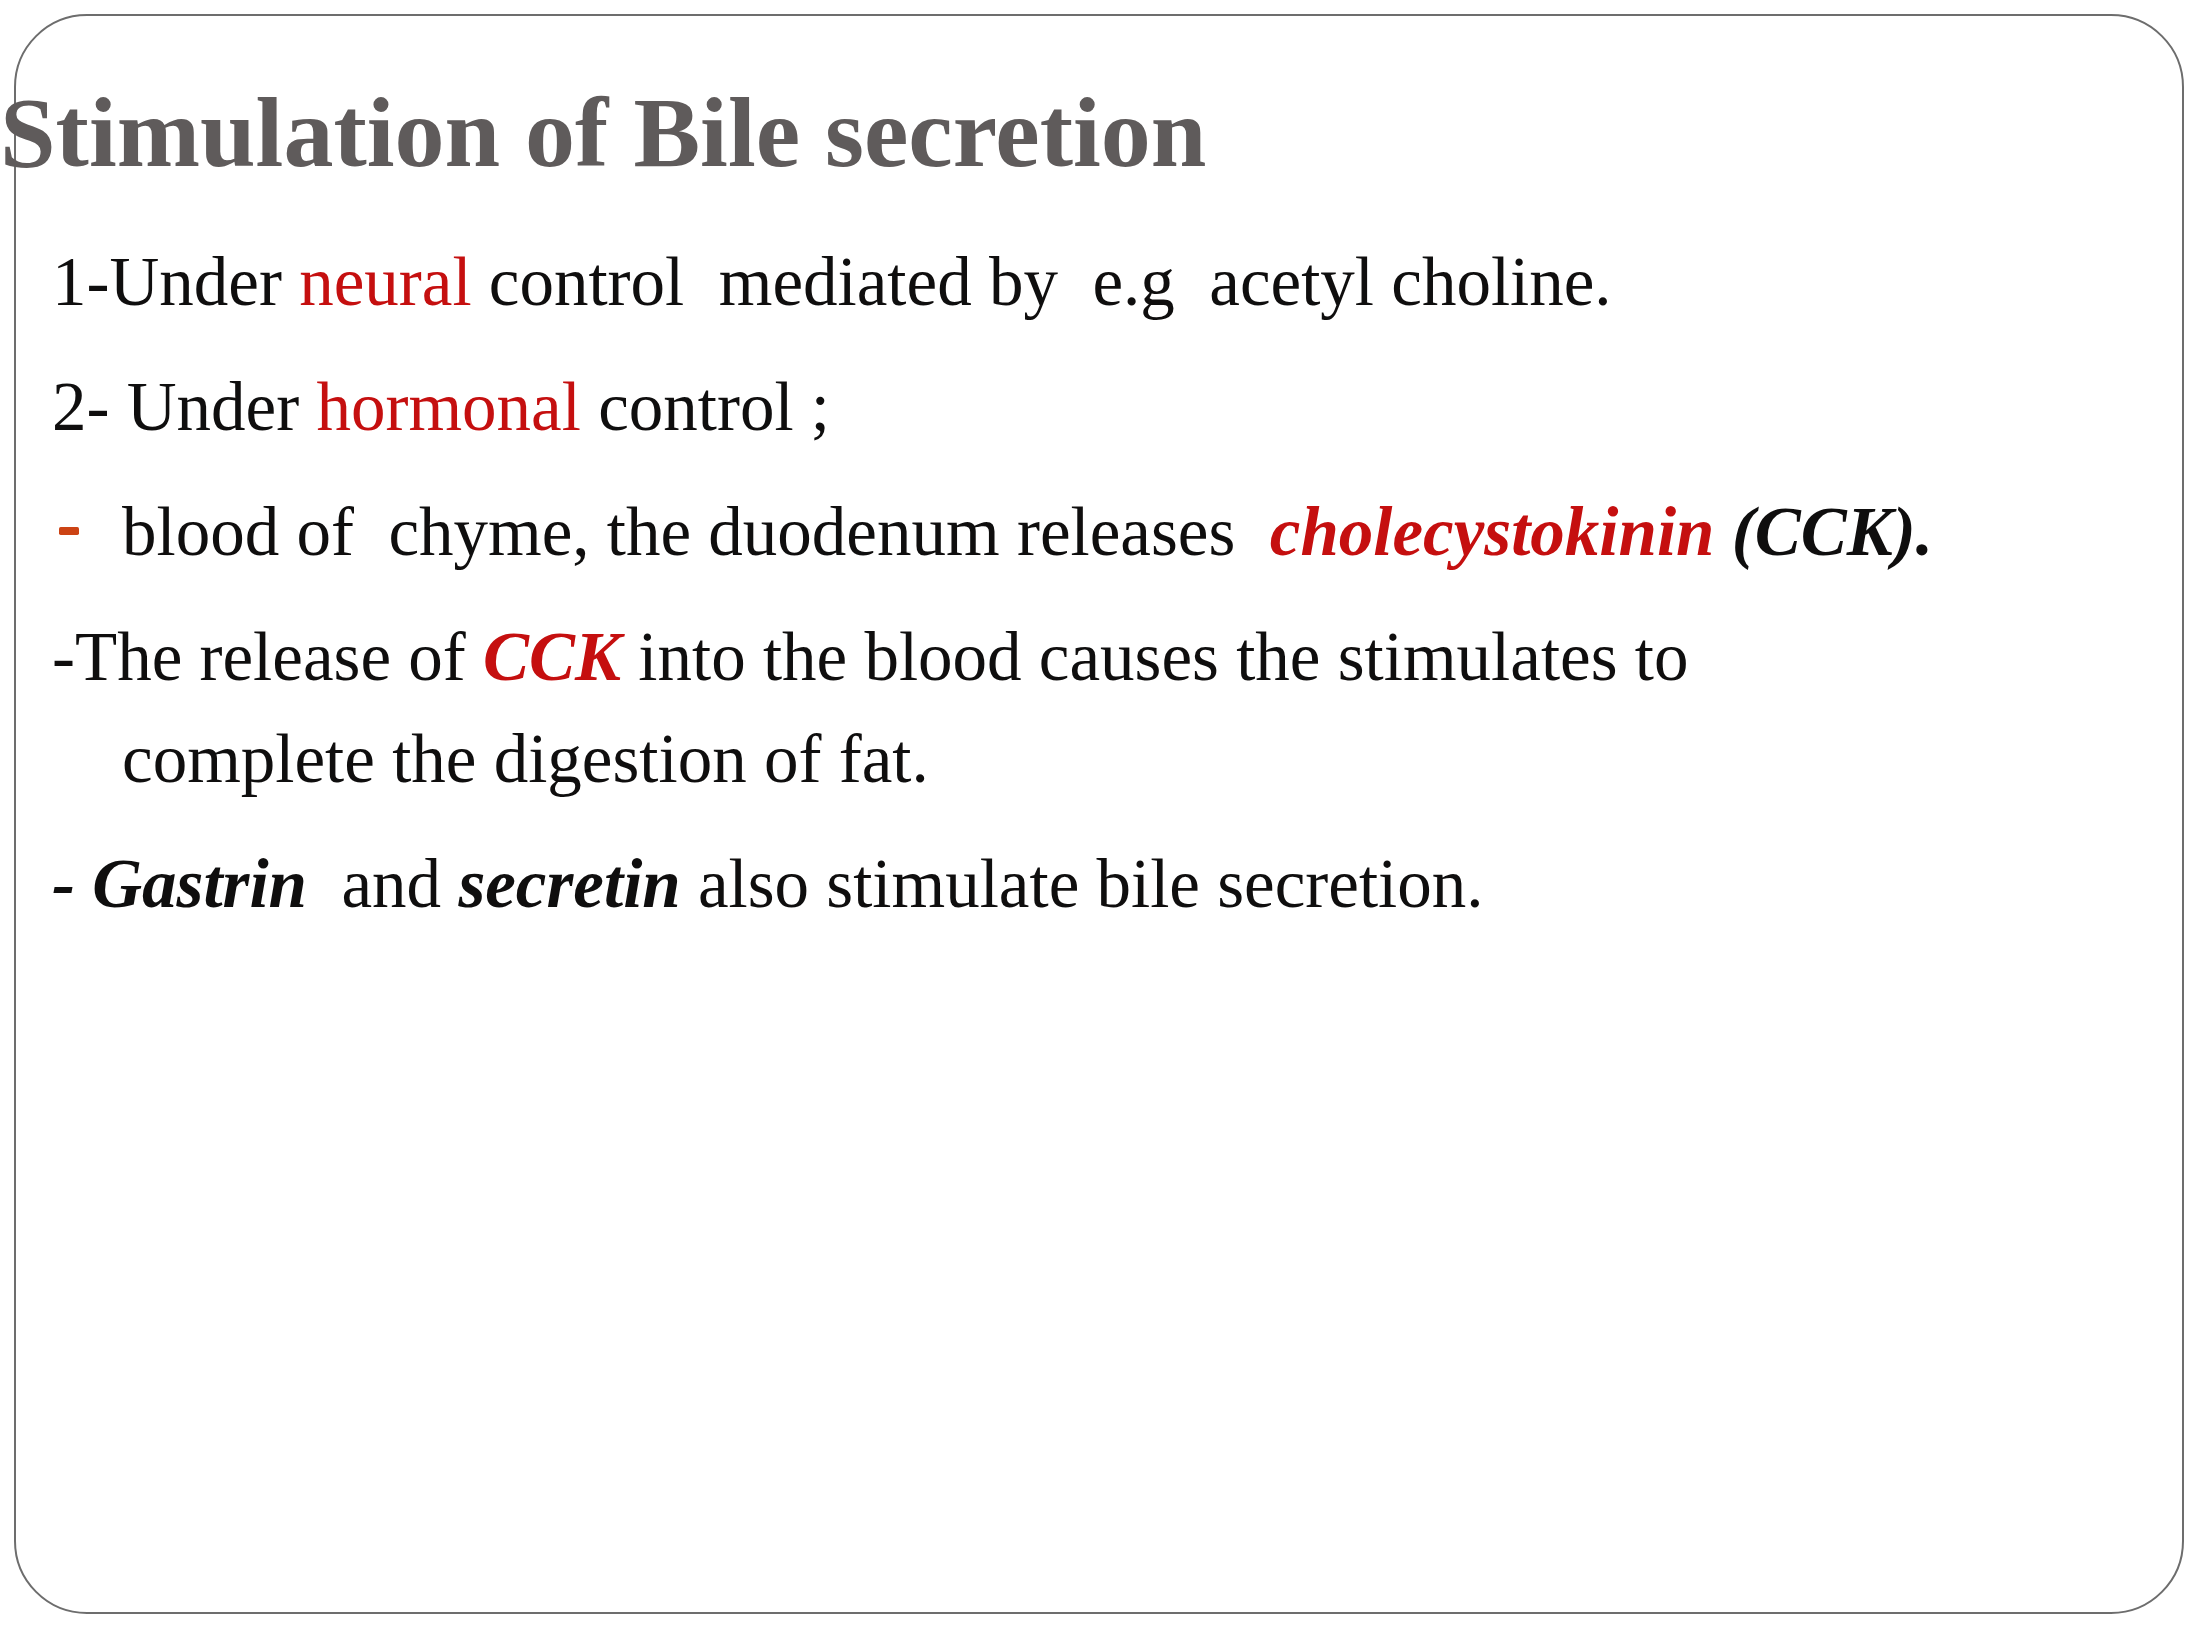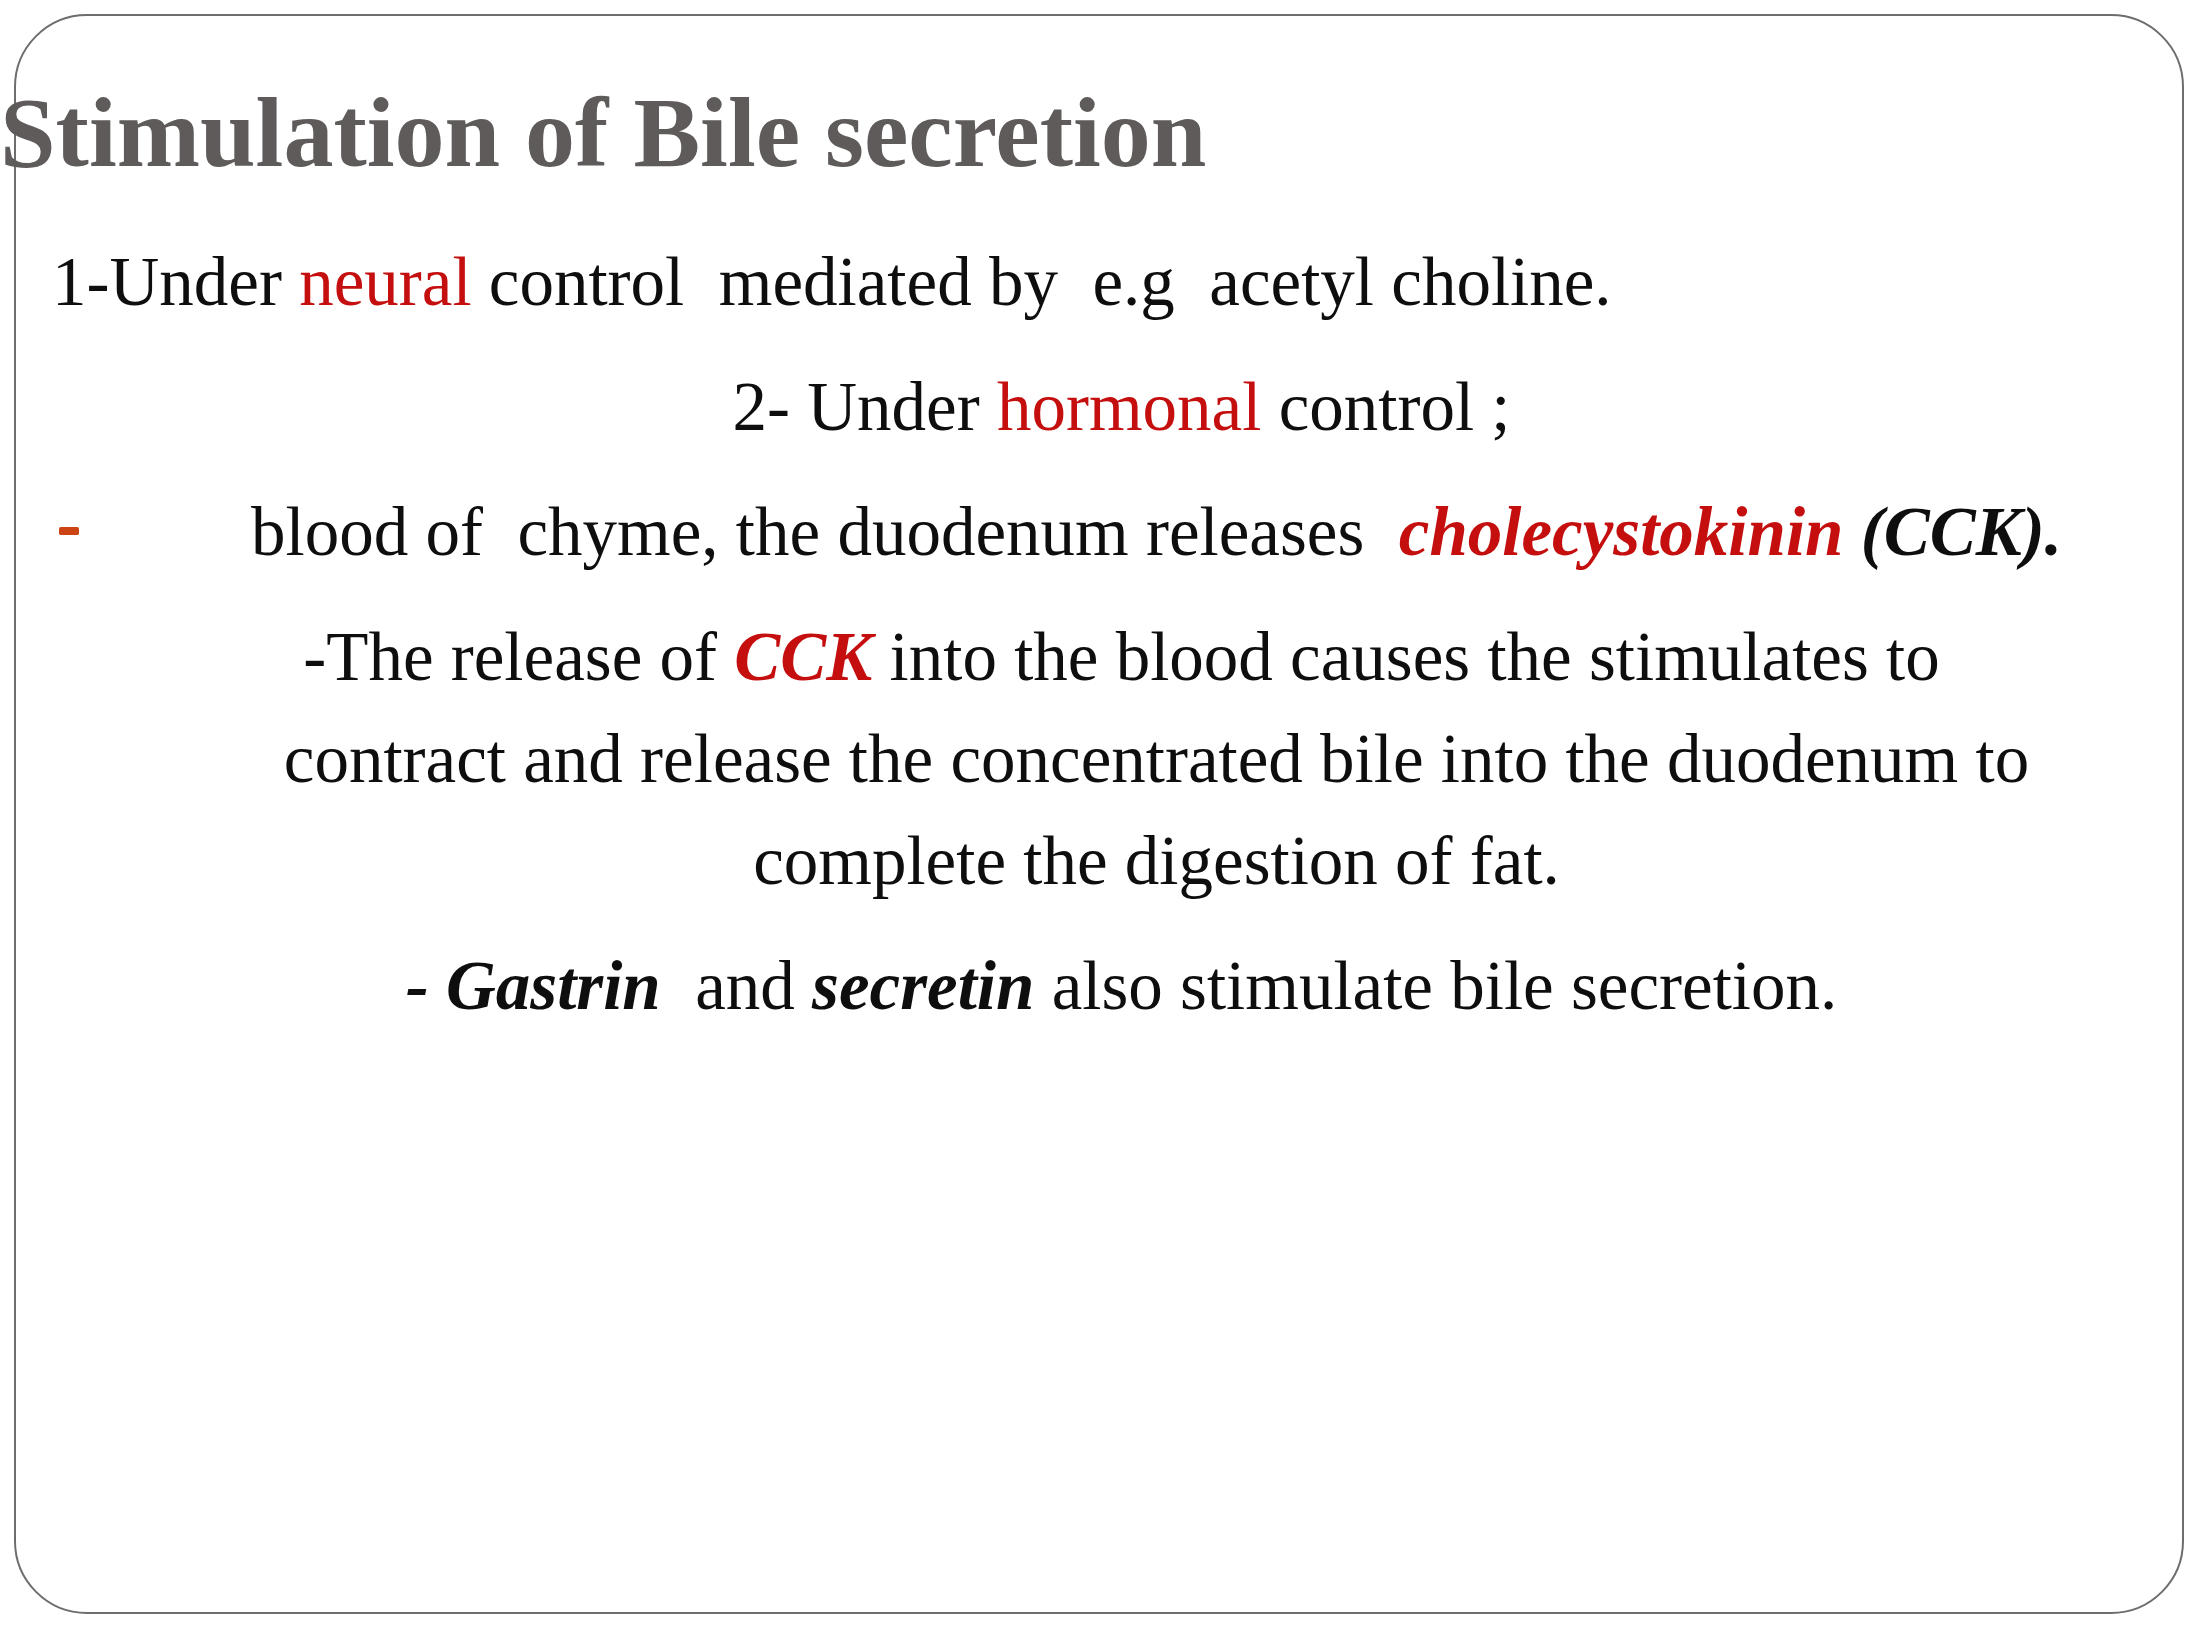--- a/index.html
+++ b/index.html
@@ -42,21 +42,21 @@
     left: 52px;
     top: 231px;
     right: 12px;
     font-size: 69px;
     line-height: 102px;
   }
   .para {
     position: relative;
     white-space: pre;
   }
-  .para + .para { margin-top: 23px; text-align: center; }
+  .para + .para { margin-top: 23px; }
   .line { height: 102px; }
   .line.indent { padding-left: 70px; }
   .red { color: var(--red, #c50f0f); }
   .b { font-weight: bold; font-style: italic; }
   .i { font-style: italic; }
   .bullet-dash {
     position: absolute;
     left: 6.9px;
     top: 46px;
     width: 20px;
@@ -78,16 +78,16 @@
 <body style="--bg: #ffffff; --border: #6d6d6d; --title: #5f5b5b; --text: #0f0e0e; --red: #c50f0f; --bullet: #cc4314; --bullet-dot: #cc380d;">
 
 <div class="slide-frame"></div>
 
 <div class="slide-title">Stimulation of Bile secretion</div>
 
 <div class="slide-body">
     <div class="para"><div class="line"><span>1-Under </span><span class="red">neural</span><span> control  mediated by  e.g  acetyl choline.</span></div></div>
     <div class="para"><div class="line"><span>2- Under </span><span class="red">hormonal</span><span> control ;</span></div></div>
     <div class="para"><span class="bullet-dash"></span><div class="line indent"><span>blood of  chyme, the duodenum releases  </span><span class="red b i">cholecystokinin</span><span> </span><span class="b">(CCK).</span></div></div>
-    <div class="para"><div class="line"><span>-The release of </span><span class="red b">CCK</span><span> into the blood causes the stimulates to</span></div><div class="line indent"><span>contract and release the concentrated bile into the duodenum to</span></div><div class="line indent"><span>complete the digestion of fat.</span></div></div>
+    <div class="para"><div class="line"><span>-The release of </span><span class="red b">CCK</span><span> into the blood causes the stimulates to</span></div><div class="line indent"><span>complete the digestion of fat.</span></div></div>
     <div class="para"><div class="line"><span class="b">- Gastrin</span><span>  and </span><span class="b">secretin</span><span> also stimulate bile secretion.</span></div></div>
   </div>
 
 
 </body></html>

